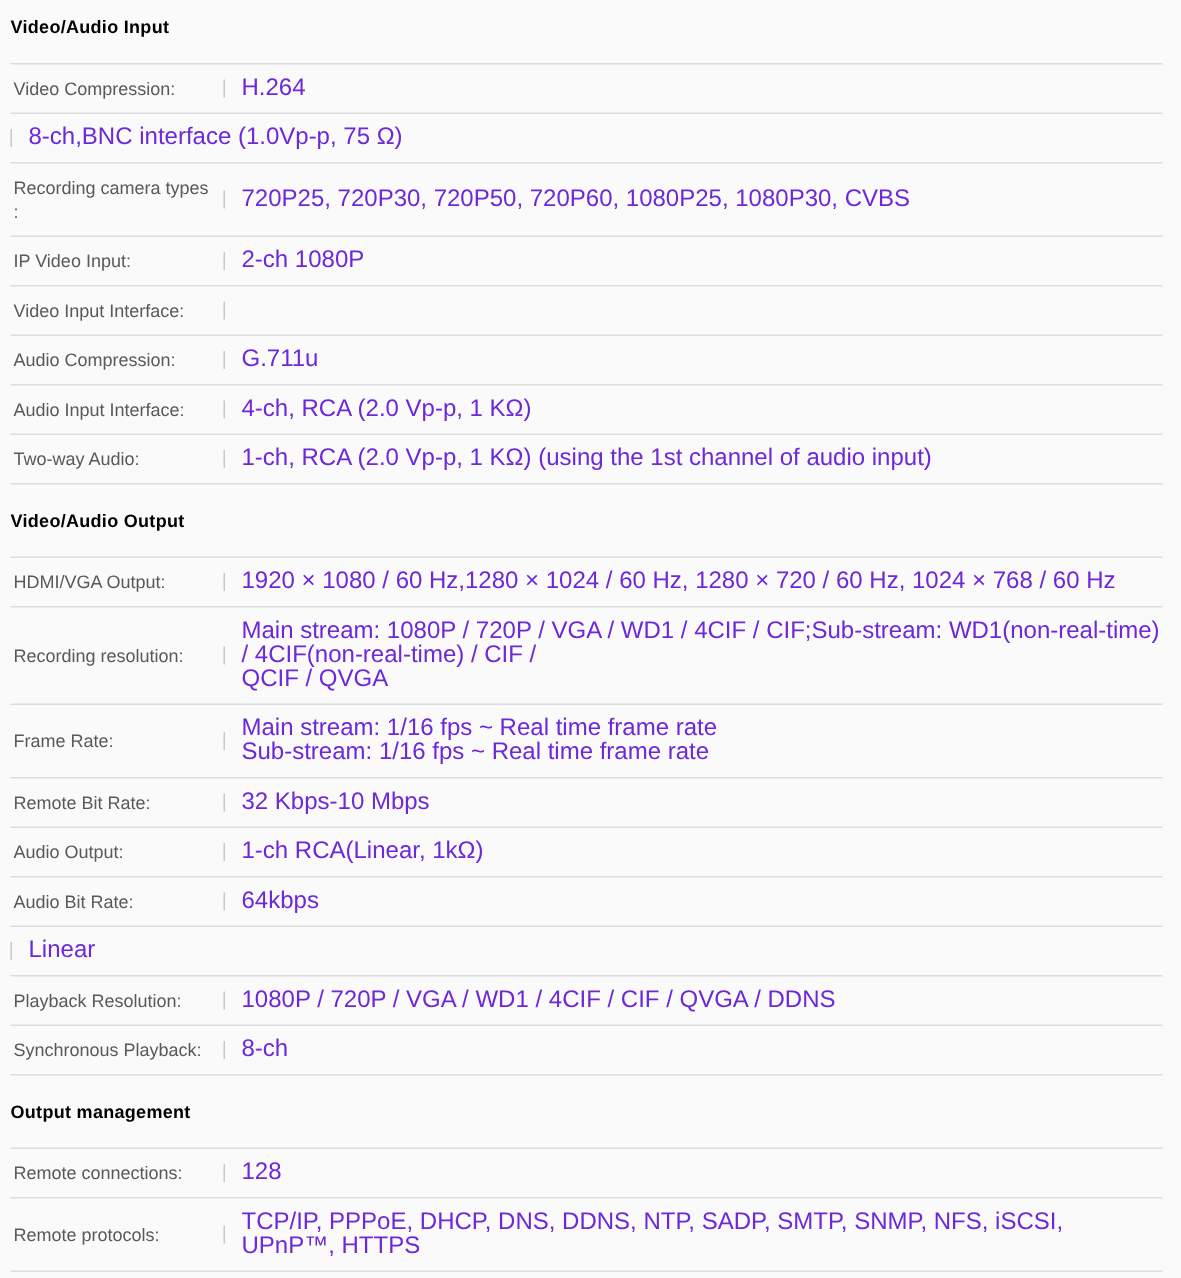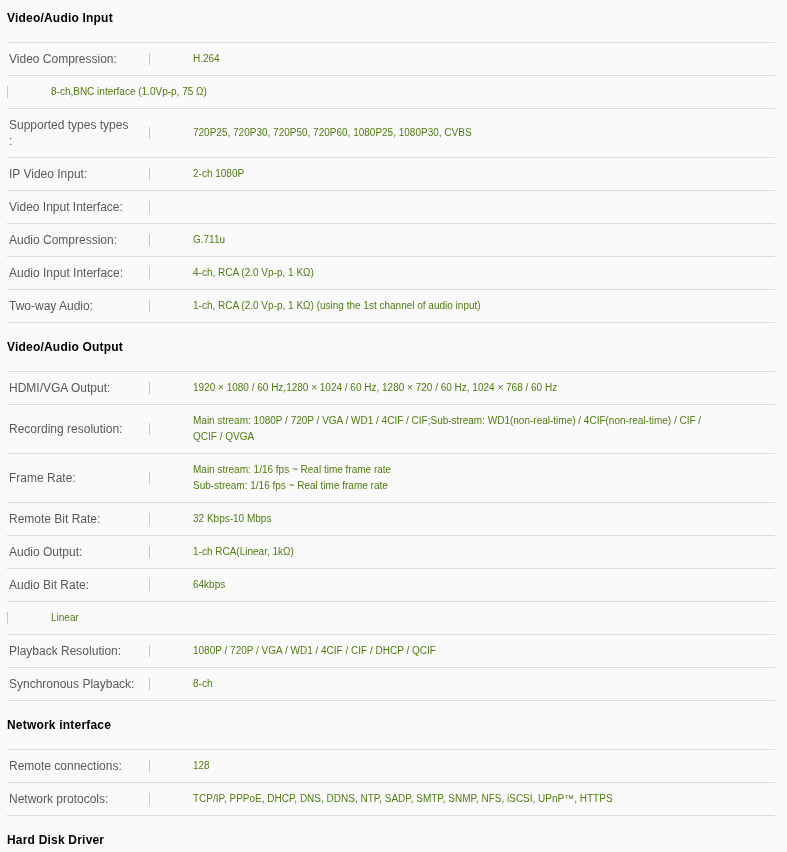--- a/index.html
+++ b/index.html
@@ -47,25 +47,24 @@
   .col-divider {
     flex: 0 0 1px;
     width: 1px;
     height: 12px;
     background: #c8c8c8;
     margin-right: 11px;
   }
   .spec-value {
     flex: 1 1 auto;
     padding: 8px 0;
-    font-size: 10px;
+    font-size: 16px;
     line-height: 16px;
-    color: #4d7c0f;
+    color: #6d28d9;
     white-space: pre-line;
-    margin-left: 32px;
   }
 </style>
 </head>
 <body>
 
 <main class="page">
   <section class="section">
     <h2 class="section-title">Video/Audio Input</h2>
     <div class="spec-table">
   <div class="spec-row">
@@ -73,21 +72,21 @@
     <span class="col-divider"></span>
     <span class="spec-value">H.264</span>
   </div>
 
   <div class="spec-row">
     <span class="col-divider"></span>
     <span class="spec-value">8-ch,BNC interface (1.0Vp-p, 75 Ω)</span>
   </div>
 
   <div class="spec-row">
-    <span class="spec-label">Supported types types
+    <span class="spec-label">Recording camera types
 :</span>
     <span class="col-divider"></span>
     <span class="spec-value">720P25, 720P30, 720P50, 720P60, 1080P25, 1080P30, CVBS</span>
   </div>
 
   <div class="spec-row">
     <span class="spec-label">IP Video Input:</span>
     <span class="col-divider"></span>
     <span class="spec-value">2-ch 1080P</span>
   </div>
@@ -159,42 +158,42 @@
   </div>
 
   <div class="spec-row">
     <span class="col-divider"></span>
     <span class="spec-value">Linear</span>
   </div>
 
   <div class="spec-row">
     <span class="spec-label">Playback Resolution:</span>
     <span class="col-divider"></span>
-    <span class="spec-value">1080P / 720P / VGA / WD1 / 4CIF / CIF / DHCP / QCIF</span>
+    <span class="spec-value">1080P / 720P / VGA / WD1 / 4CIF / CIF / QVGA / DDNS</span>
   </div>
 
   <div class="spec-row">
     <span class="spec-label">Synchronous Playback:</span>
     <span class="col-divider"></span>
     <span class="spec-value">8-ch</span>
   </div>
 </div>
   </section>
 
   <section class="section">
-    <h2 class="section-title">Network interface</h2>
+    <h2 class="section-title">Output management</h2>
     <div class="spec-table">
   <div class="spec-row">
     <span class="spec-label">Remote connections:</span>
     <span class="col-divider"></span>
     <span class="spec-value">128</span>
   </div>
 
   <div class="spec-row">
-    <span class="spec-label">Network protocols:</span>
+    <span class="spec-label">Remote protocols:</span>
     <span class="col-divider"></span>
     <span class="spec-value">TCP/IP, PPPoE, DHCP, DNS, DDNS, NTP, SADP, SMTP, SNMP, NFS, iSCSI, UPnP™, HTTPS</span>
   </div>
 </div>
   </section>
 
   <section class="section">
     <h2 class="section-title">Hard Disk Driver</h2>
 
   </section>

